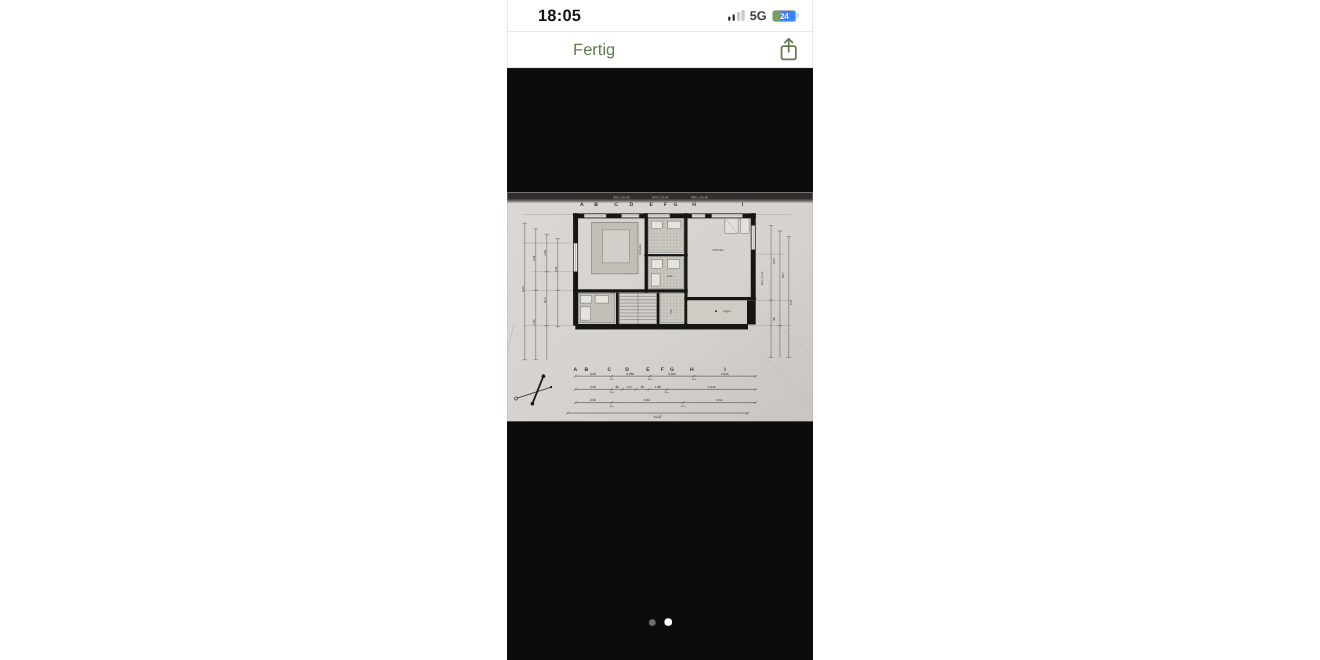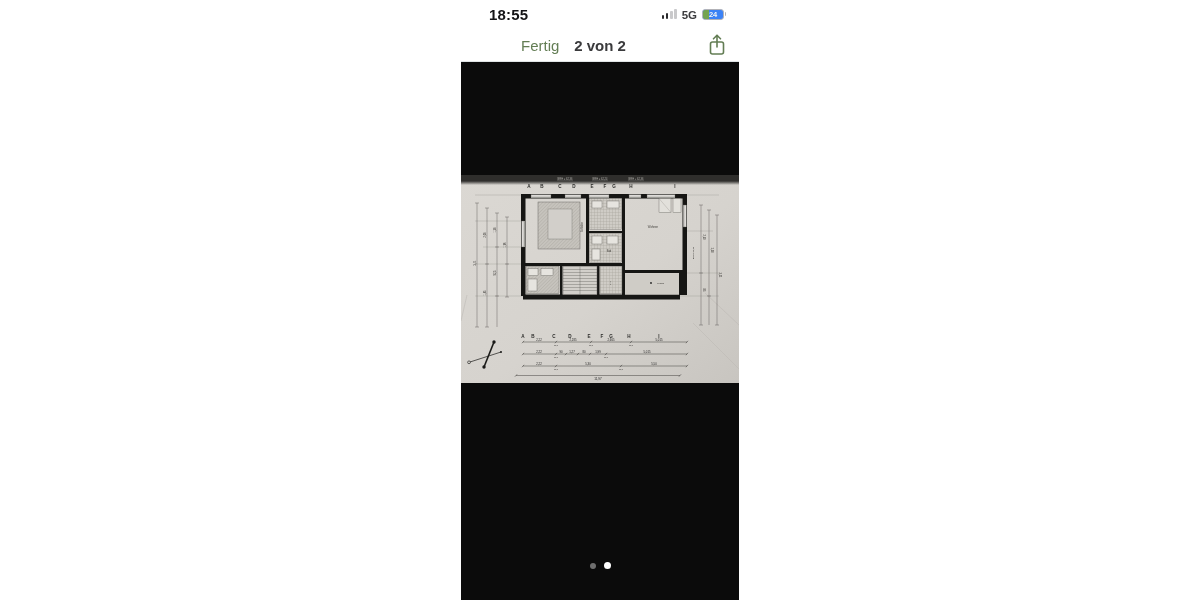--- a/index.html
+++ b/index.html
@@ -60,42 +60,41 @@
   .dot{width:6px;height:6px;border-radius:50%;}
   .dot.inactive{background:#6f6f6f;}
   .dot.active{background:#ffffff;width:7px;height:7px;}
 </style>
 </head>
 <body>
 
 <div class="phone">
 
   <div class="statusbar">
-    <span class="time">18:55</span>
+    <span class="time">18:05</span>
     <div class="status-right">
       <span class="sigbars">
           <i></i>
           <i></i>
           <i></i>
           <i></i>
         </span>
       <span class="net">5G</span>
       <span class="battery">
         <span class="bat-body">
           <span class="bat-fill"></span>
           <span class="bat-num">24</span>
         </span>
         <span class="bat-nub"></span>
       </span>
     </div>
   </div>
 
   <div class="navbar">
     <button class="done-btn">Fertig</button>
-    <div class="nav-title">2 von 2</div>
     <button class="share-btn">
       <span style="display:flex;">
         <svg width="20" height="24" viewBox="0 0 20 24" fill="none">
           <rect x="3.5" y="9" width="13" height="12" rx="2" stroke="#637d54" stroke-width="1.6"></rect>
           <path d="M10 14 V2.5" stroke="#637d54" stroke-width="1.6" stroke-linecap="round"></path>
           <path d="M6.5 5.8 L10 2.3 L13.5 5.8" stroke="#637d54" stroke-width="1.6" stroke-linecap="round" stroke-linejoin="round"></path>
         </svg>
       </span>
     </button>
   </div>

